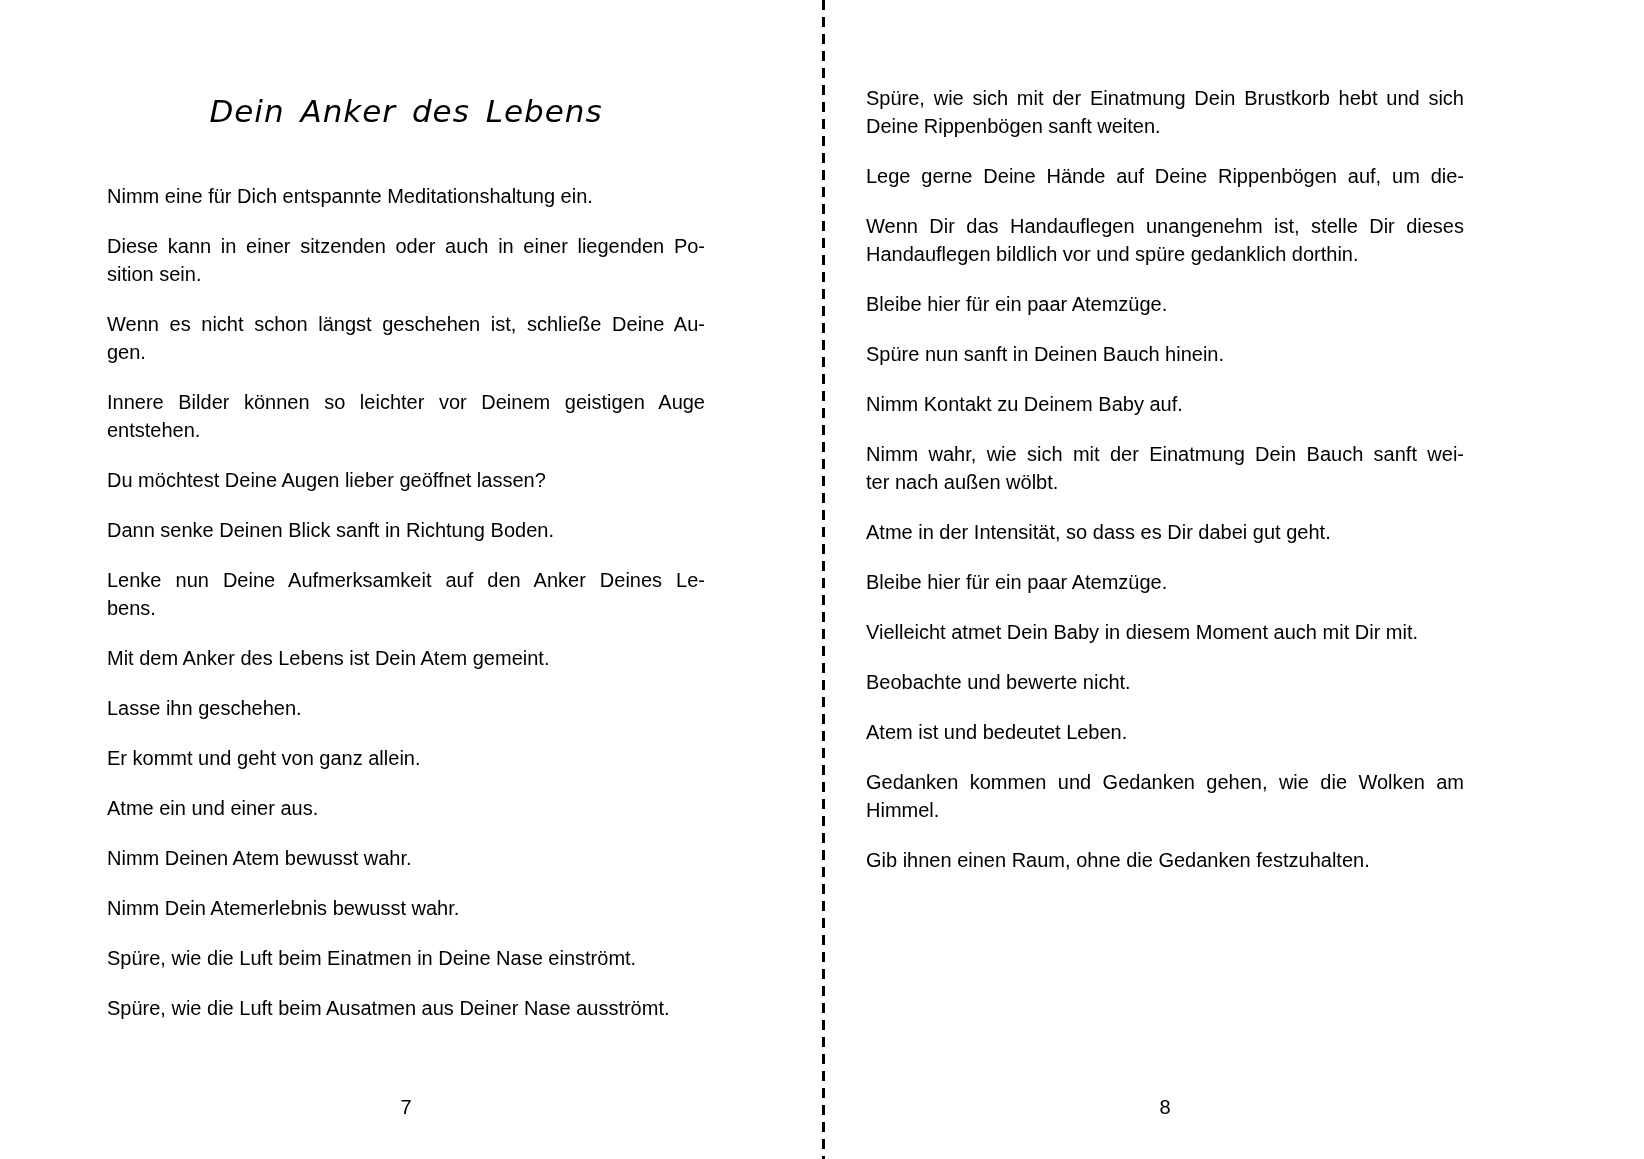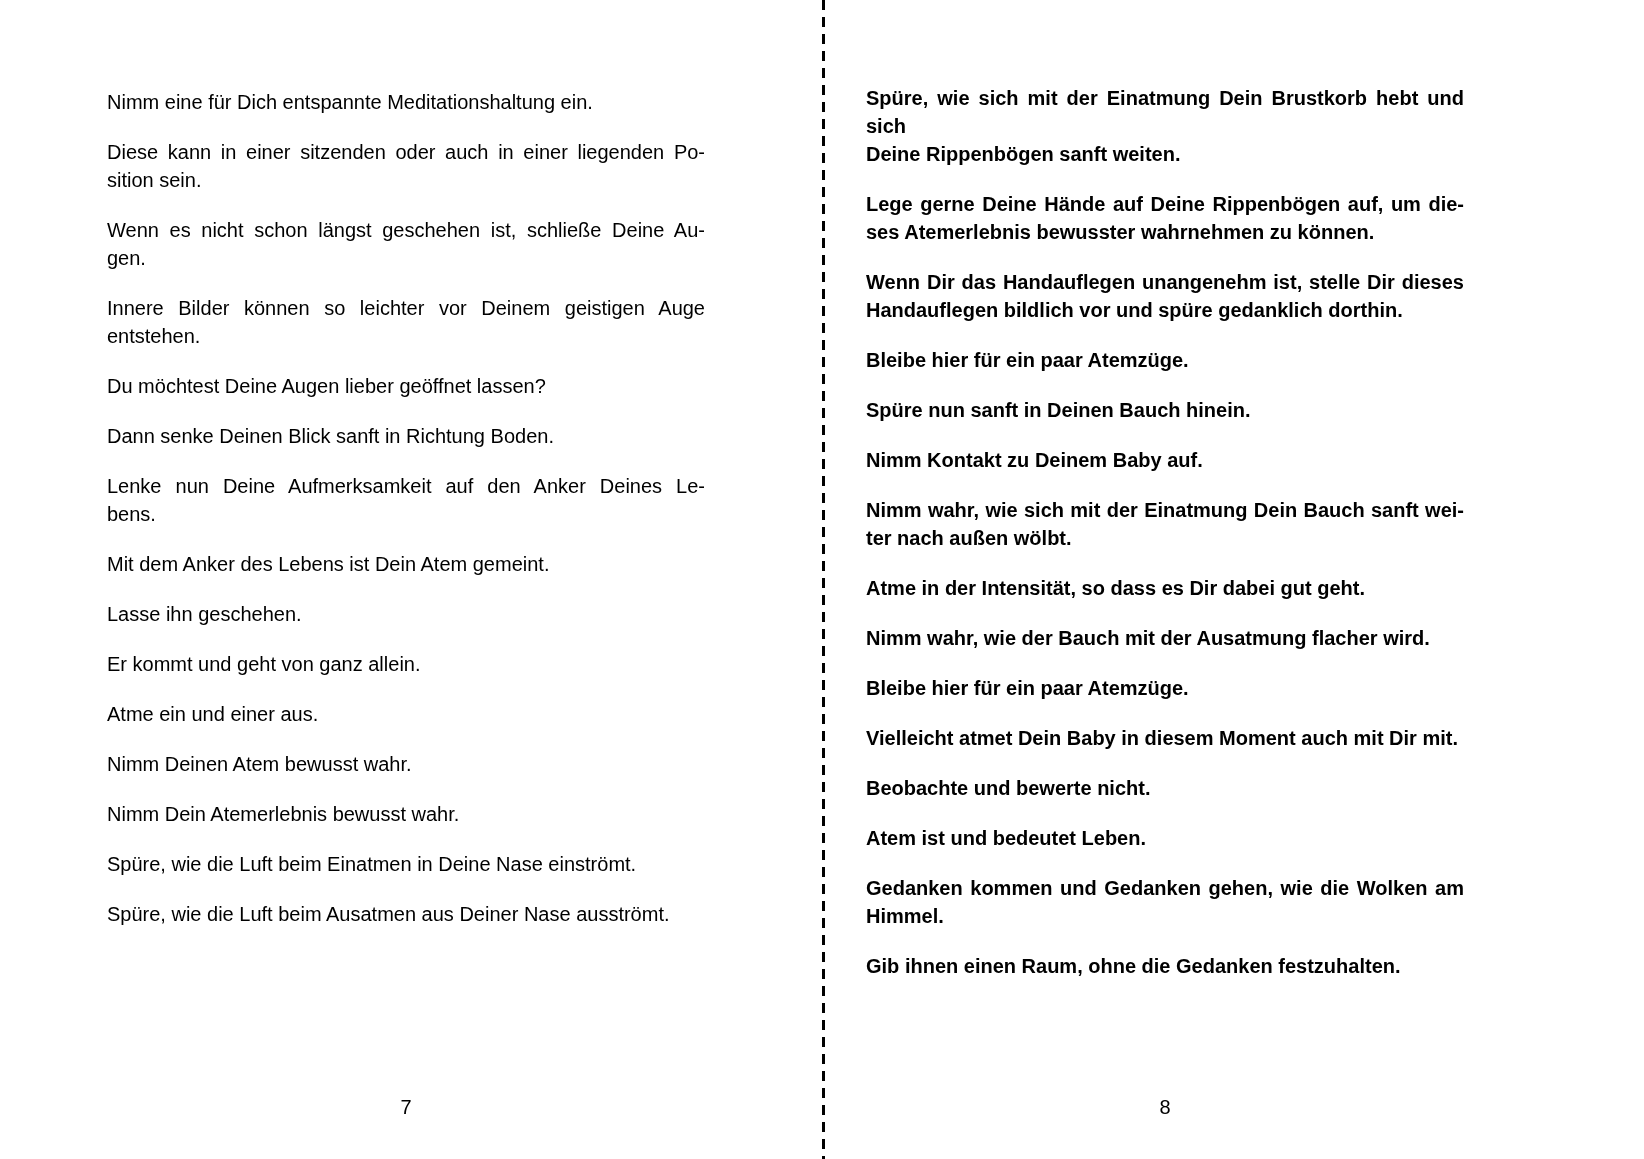--- a/index.html
+++ b/index.html
@@ -13,21 +13,21 @@
     height: 1159px;
     overflow: hidden;
     font-family: "Liberation Sans", sans-serif;
     color: #000000;
   }
   .page {
     position: absolute;
     width: 598px;
   }
   .page-left  { left: 107px; top: 88px; }
-  .page-right { left: 866px; top: 84px; font-weight: bold; }
+  .page-right { left: 866px; top: 84px; }
 
   .title {
     margin: 0 0 48px 0;
     font-family: "DejaVu Sans", cursive;
     font-style: italic;
     font-weight: normal;
     font-size: 31px;
     line-height: 46px;
     letter-spacing: 1px;
     word-spacing: 5px;
@@ -72,20 +72,21 @@
       transparent 10px, transparent 17px
     );
   }
 </style>
 </head>
 <body>
 
 <div class="spread">
 
   <section class="page page-left">
+    <h1 class="title">Dein Anker des Lebens</h1>
     <div class="paragraphs">
         <div class="para">
           <div class="line">Nimm eine für Dich entspannte Meditationshaltung ein.</div>
         </div>
         <div class="para">
           <div class="line just">Diese kann in einer sitzenden oder auch in einer liegenden Po-</div>
           <div class="line">sition sein.</div>
         </div>
         <div class="para">
           <div class="line just">Wenn es nicht schon längst geschehen ist, schließe Deine Au-</div>
@@ -135,44 +136,40 @@
   <div class="divider"></div>
 
   <section class="page page-right">
     <div class="paragraphs">
         <div class="para">
           <div class="line just">Spüre, wie sich mit der Einatmung Dein Brustkorb hebt und sich</div>
           <div class="line">Deine Rippenbögen sanft weiten.</div>
         </div>
         <div class="para">
           <div class="line just">Lege gerne Deine Hände auf Deine Rippenbögen auf, um die-</div>
-          <div class="line">ses Atemerlebnis bewusster wahrnehmen zu können.</div>
         </div>
         <div class="para">
           <div class="line just">Wenn Dir das Handauflegen unangenehm ist, stelle Dir dieses</div>
           <div class="line">Handauflegen bildlich vor und spüre gedanklich dorthin.</div>
         </div>
         <div class="para">
           <div class="line">Bleibe hier für ein paar Atemzüge.</div>
         </div>
         <div class="para">
           <div class="line">Spüre nun sanft in Deinen Bauch hinein.</div>
         </div>
         <div class="para">
           <div class="line">Nimm Kontakt zu Deinem Baby auf.</div>
         </div>
         <div class="para">
           <div class="line just">Nimm wahr, wie sich mit der Einatmung Dein Bauch sanft wei-</div>
           <div class="line">ter nach außen wölbt.</div>
         </div>
         <div class="para">
           <div class="line">Atme in der Intensität, so dass es Dir dabei gut geht.</div>
-        </div>
-        <div class="para">
-          <div class="line">Nimm wahr, wie der Bauch mit der Ausatmung flacher wird.</div>
         </div>
         <div class="para">
           <div class="line">Bleibe hier für ein paar Atemzüge.</div>
         </div>
         <div class="para">
           <div class="line">Vielleicht atmet Dein Baby in diesem Moment auch mit Dir mit.</div>
         </div>
         <div class="para">
           <div class="line">Beobachte und bewerte nicht.</div>
         </div>

